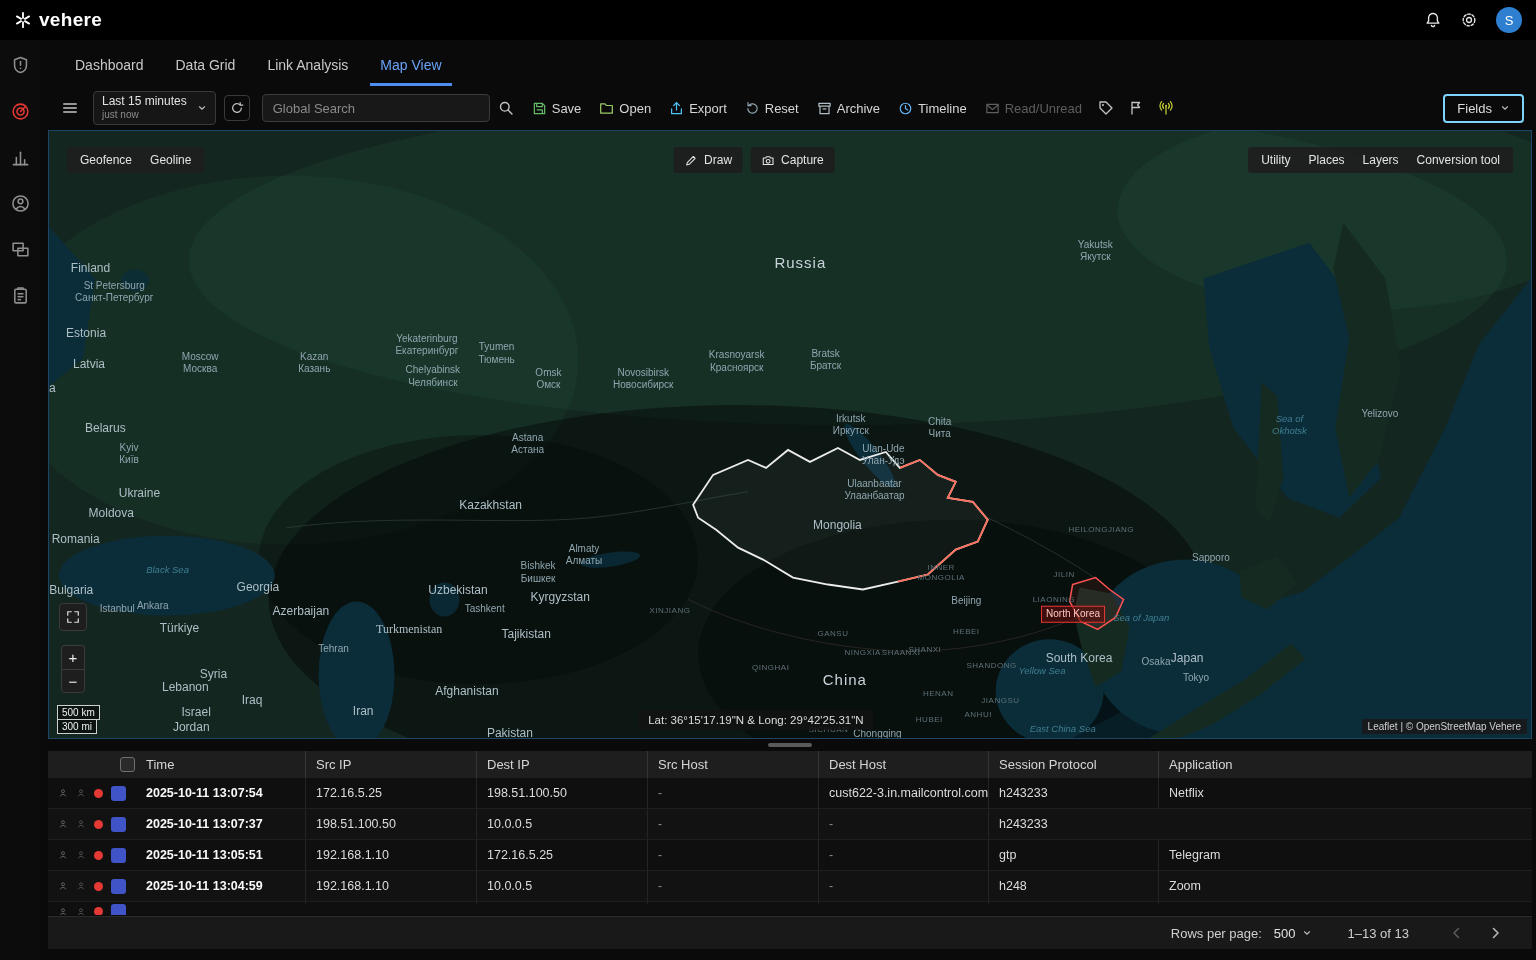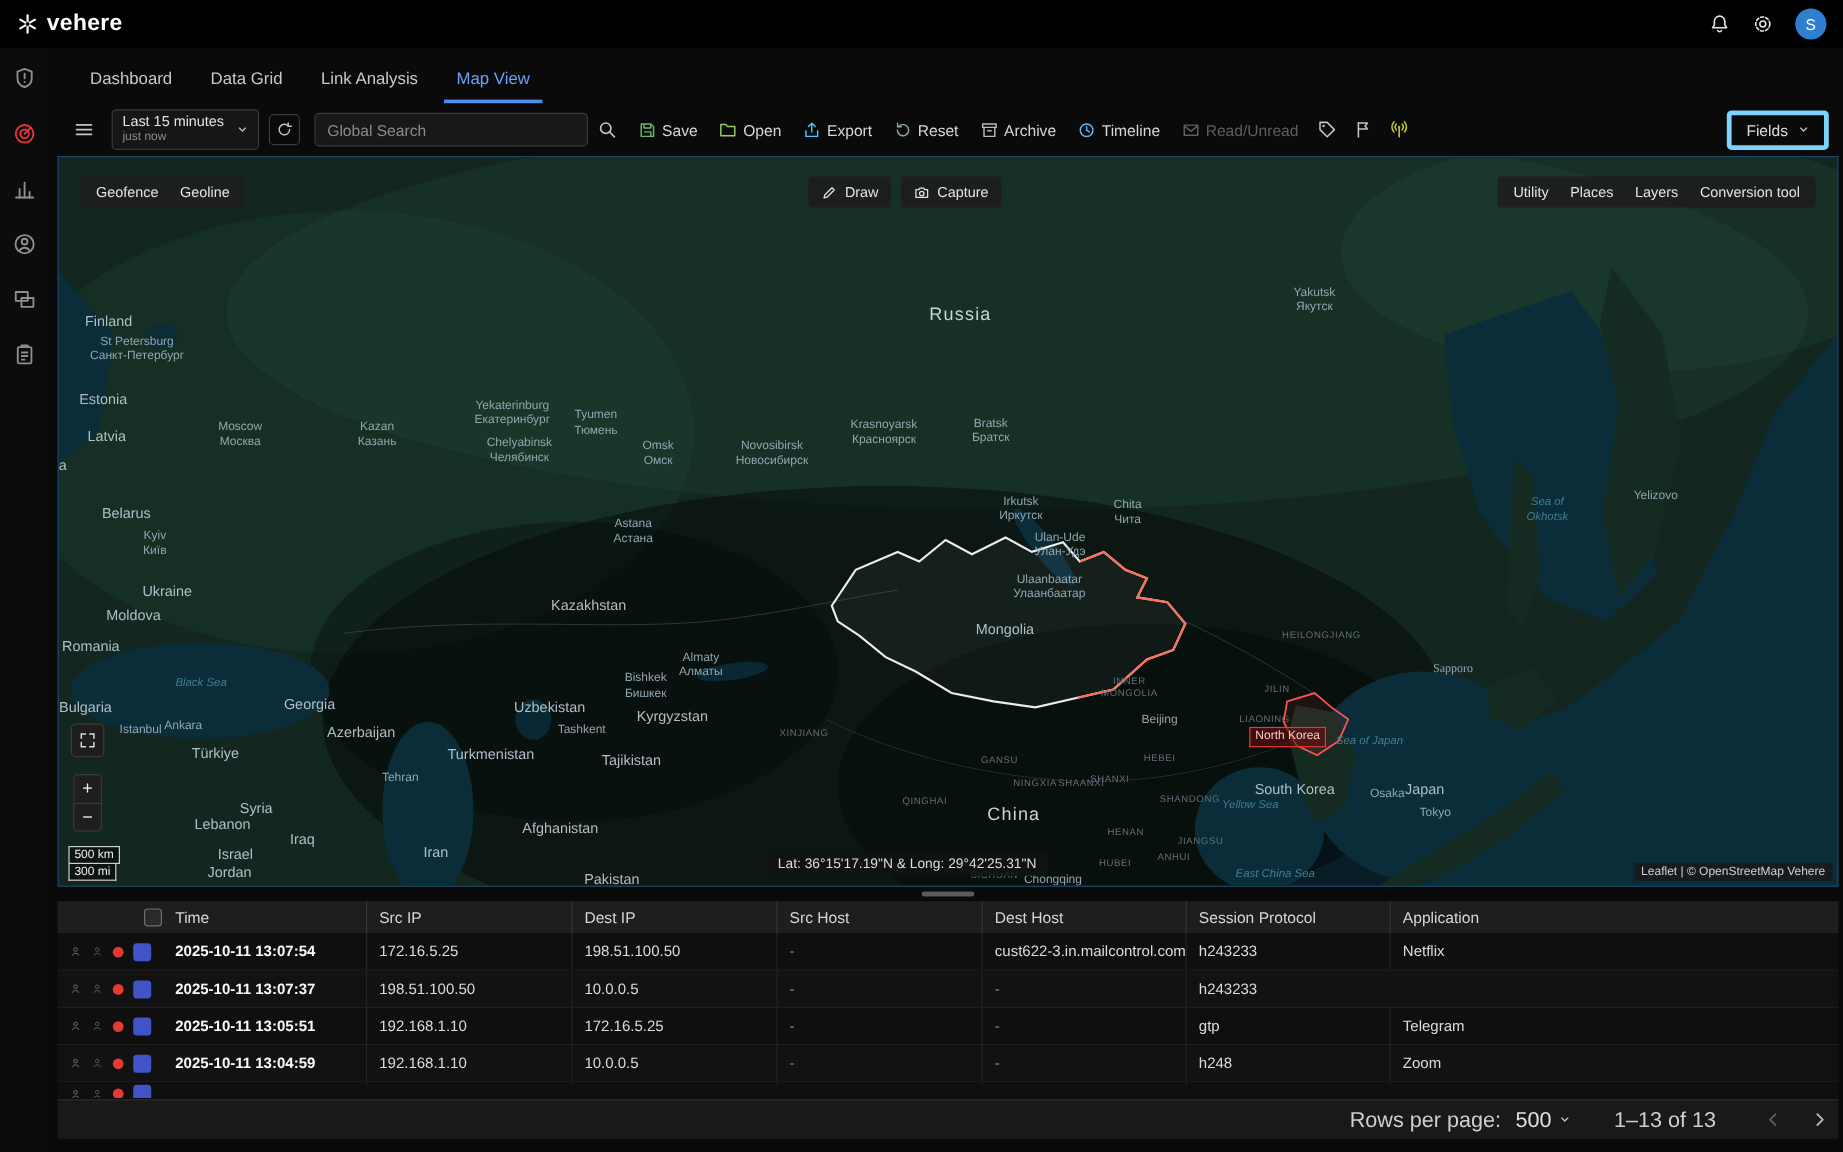--- a/index.html
+++ b/index.html
@@ -41,21 +41,21 @@
   .caret{width:10px;height:10px;color:#bdbdbd}
   .sq-btn{width:26px;height:26px;border:1px solid #3a3a3a;border-radius:4px;display:flex;align-items:center;justify-content:center;color:#c4c4c4;margin-left:8px}
   .search-input{width:228px;height:28px;background:#181818;border:1px solid #3a3a3a;border-radius:4px;color:#ddd;padding:0 10px;font-size:13px;margin-left:12px;outline:none}
   .search-input::placeholder{color:#8a8a8a}
   .search-btn{margin-left:8px}
   .tb-group{display:flex;align-items:center;gap:18px;margin-left:18px}
   .tb-btn{display:flex;align-items:center;gap:5px;font-size:13px;color:#d7d7d7}
   .tb-btn svg{width:15px;height:15px}
   .tb-btn.disabled{color:#5e5e5e}
   .mini-group{display:flex;align-items:center;gap:14px;margin-left:16px;color:#b6b6b6}
-  .fields-btn{margin-left:auto;margin-right:8px;display:flex;align-items:center;gap:8px;border:4px solid #7dd3fc;border-radius:4px;padding:5px 12px;font-size:13px;color:#ddd}
+  .fields-btn{margin-left:auto;margin-right:8px;display:flex;align-items:center;gap:8px;border:2px solid #7dd3fc;border-radius:4px;padding:5px 12px;font-size:13px;color:#ddd}
 
   
   .map{position:relative;height:609px;border:1px solid #1c4566;overflow:hidden;background:#0b2d3a;flex:none}
   .terrain{position:absolute;inset:0;width:100%;height:100%}
   .map-labels{position:absolute;inset:0}
   .lbl{position:absolute;transform:translate(-50%,-50%);white-space:pre;text-align:center;line-height:1.25;pointer-events:none}
   .lbl.xl{font-size:15px;color:#c8d4da;letter-spacing:1px}
   .lbl.co{font-size:12px;color:#aebfc7}
   .lbl.ci{font-size:10px;color:#8fa6b0}
   .lbl.re{font-size:8px;color:#5d7078;letter-spacing:.5px}
@@ -99,21 +99,21 @@
   .cell.dim{color:#8a8a8a}
   .cell.icons{gap:8px;padding-left:10px}
   .row-user{color:#6f6f6f}
   .row-user2{color:#585858}
   .alert-dot{width:9px;height:9px;border-radius:50%;background:#e53935;flex:none}
   .row-check{width:15px;height:15px;border-radius:3px;background:#4054c7;flex:none}
   .grid-row.partial{height:13px;overflow:hidden;align-items:flex-start;border-bottom:none}
   .grid-row.partial .cell{padding-top:2px;height:auto}
 
   
-  .pagination{height:33px;background:#191919;border-top:1px solid #2c2c2c;display:flex;align-items:center;justify-content:flex-end;padding-right:4px;font-size:18px;color:#cfcfcf;margin-top:1px}
+  .pagination{height:33px;background:#191919;border-top:1px solid #2c2c2c;display:flex;align-items:center;justify-content:flex-end;padding-right:25px;font-size:13px;color:#cfcfcf;margin-top:1px}
   .rpp-select{display:flex;align-items:center;gap:6px;margin:0 36px 0 12px;color:#e0e0e0}
   .range{margin-right:36px}
   .pg-btn{display:flex;align-items:center;justify-content:center;width:24px;height:24px;color:#b5b5b5}
   .pg-btn.disabled{color:#5a5a5a}
   .pg-btn+.pg-btn{margin-left:14px}
 </style>
 </head>
 <body>
 
 <div class="app">
@@ -364,21 +364,21 @@
             <span class="lbl co" style="left: 6.1%; top: 59.6%;">Ukraine</span>
             <span class="lbl co" style="left: 4.2%; top: 62.9%;">Moldova</span>
             <span class="lbl co" style="left: 1.8%; top: 67.2%;">Romania</span>
             <span class="lbl co" style="left: 1.5%; top: 75.7%;">Bulgaria</span>
             <span class="lbl co" style="left: 8.8%; top: 81.9%;">Türkiye</span>
             <span class="lbl co" style="left: 14.1%; top: 75.2%;">Georgia</span>
             <span class="lbl co" style="left: 17%; top: 79.1%;">Azerbaijan</span>
             <span class="lbl co" style="left: 29.8%; top: 61.6%;">Kazakhstan</span>
             <span class="lbl co" style="left: 27.6%; top: 75.7%;">Uzbekistan</span>
             <span class="lbl co" style="left: 34.5%; top: 76.7%;">Kyrgyzstan</span>
-            <span class="lbl co" style="left: 24.3%; top: 82.1%;">Turkmenistan</span>
+            <span class="lbl co" style="left: 24.3%; top: 82.1%; font-family: Liberation Serif, serif;">Turkmenistan</span>
             <span class="lbl co" style="left: 32.2%; top: 82.9%;">Tajikistan</span>
             <span class="lbl co" style="left: 28.2%; top: 92.3%;">Afghanistan</span>
             <span class="lbl co" style="left: 31.1%; top: 99.2%;">Pakistan</span>
             <span class="lbl co" style="left: 21.2%; top: 95.6%;">Iran</span>
             <span class="lbl co" style="left: 13.7%; top: 93.8%;">Iraq</span>
             <span class="lbl co" style="left: 11.1%; top: 89.5%;">Syria</span>
             <span class="lbl co" style="left: 9.2%; top: 91.6%;">Lebanon</span>
             <span class="lbl co" style="left: 7.5%; top: 95.7%; margin-left: 36px;">Israel</span>
             <span class="lbl co" style="left: 9.6%; top: 98.2%;">Jordan</span>
             <span class="lbl co" style="left: 53.2%; top: 64.9%;">Mongolia</span>
@@ -420,21 +420,21 @@
 Алматы</span>
             <span class="lbl ci" style="left: 33%; top: 72.7%;">Bishkek
 Бишкек</span>
             <span class="lbl ci" style="left: 29.4%; top: 78.7%;">Tashkent</span>
             <span class="lbl ci" style="left: 19.2%; top: 85.4%;">Tehran</span>
             <span class="lbl ci" style="left: 7%; top: 78.3%;">Ankara</span>
             <span class="lbl ci" style="left: 4.6%; top: 78.7%;">Istanbul</span>
             <span class="lbl ci" style="left: 5.4%; top: 53.2%;">Kyiv
 Київ</span>
             <span class="lbl ci" style="left: 61.9%; top: 77.4%;">Beijing</span>
-            <span class="lbl ci" style="left: 78.4%; top: 70.3%; font-family: Liberation Serif, serif;">Sapporo</span>
+            <span class="lbl ci" style="left: 78.4%; top: 70.3%;">Sapporo</span>
             <span class="lbl ci" style="left: 74.7%; top: 87.4%;">Osaka</span>
             <span class="lbl ci" style="left: 77.4%; top: 90.1%;">Tokyo</span>
             <span class="lbl ci" style="left: 89.8%; top: 46.6%;">Yelizovo</span>
             <span class="lbl ci" style="left: 55.9%; top: 99.4%;">Chongqing</span>
             <span class="lbl re" style="left: 41.9%; top: 79.1%;">XINJIANG</span>
             <span class="lbl re" style="left: 60.2%; top: 72.8%;">INNER
 MONGOLIA</span>
             <span class="lbl re" style="left: 71%; top: 65.7%;">HEILONGJIANG</span>
             <span class="lbl re" style="left: 68.5%; top: 73.2%;">JILIN</span>
             <span class="lbl re" style="left: 67.8%; top: 77.3%;">LIAONING</span>

